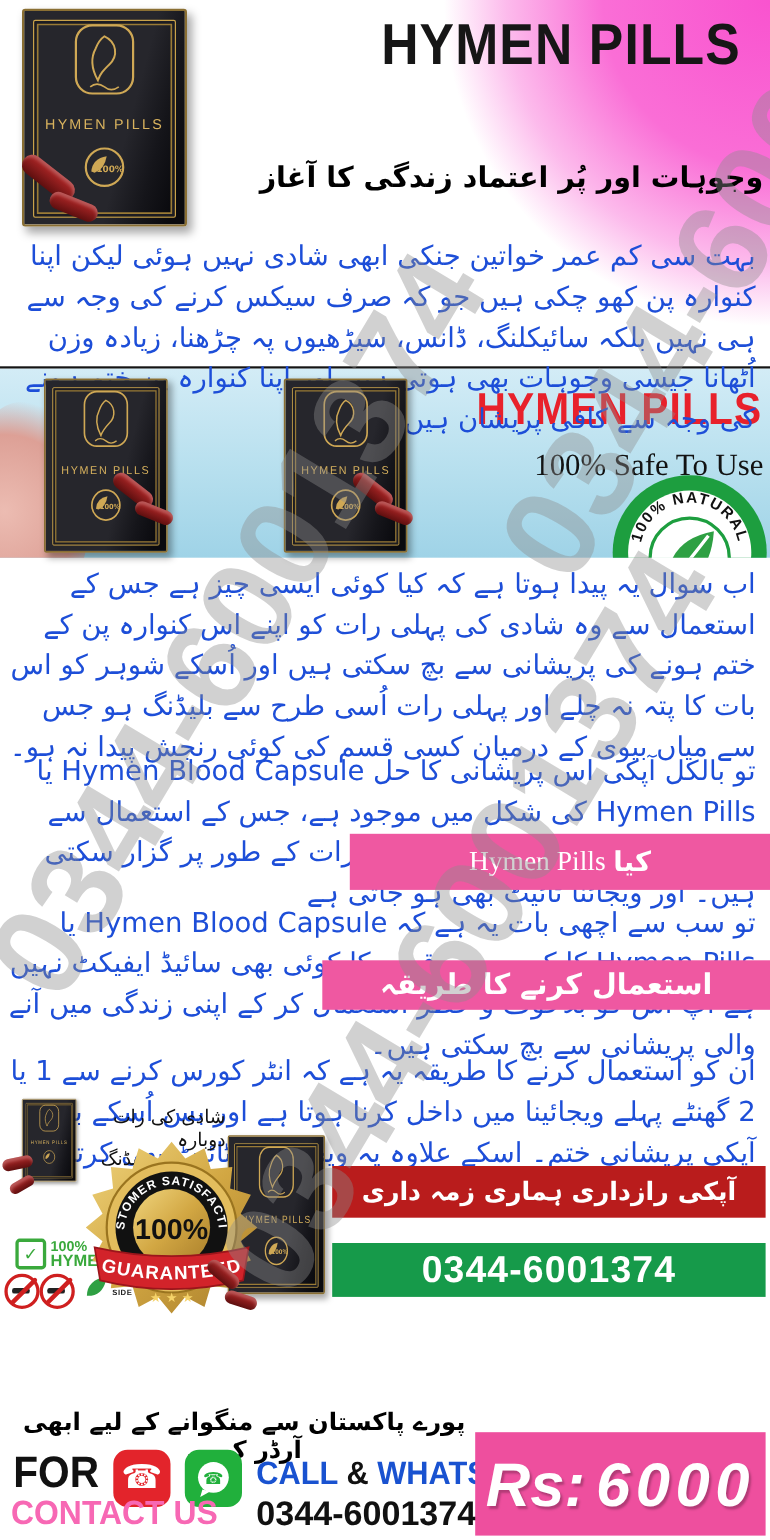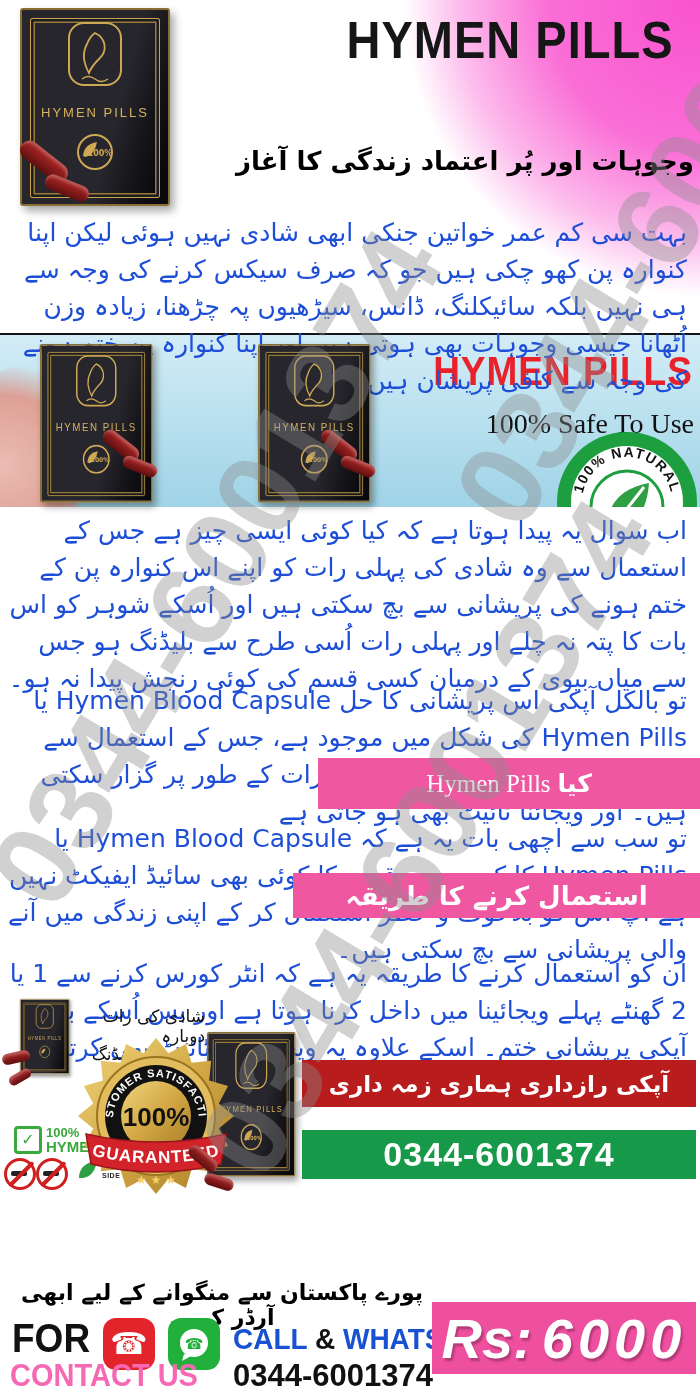--- a/index.html
+++ b/index.html
@@ -96,21 +96,21 @@
   .cicon-phone{left:103px;top:1318px;background:#e3242b;}
   .cicon-phone span{color:#fff;font-size:30px;line-height:1;}
   .cicon-wa{left:168px;top:1318px;background:#21b03c;}
   .call-whatsapp{position:absolute;left:233px;top:1324px;z-index:2;font-family:"Liberation Sans",sans-serif;
         font-weight:900;font-size:28px;color:#1952d0;white-space:nowrap;transform:scaleY(1.05);}
   .call-whatsapp .amp{color:#111;}
   .contact-us{position:absolute;left:10px;top:1360px;z-index:2;font-family:"Liberation Sans",sans-serif;
         font-weight:900;font-size:29px;color:#f768b4;transform:scaleY(1.05);}
   .contact-phone{position:absolute;left:233px;top:1358px;z-index:2;font-family:"Liberation Sans",sans-serif;
         font-weight:800;font-size:31px;color:#111;}
-  .price-box{position:absolute;left:432px;top:1302px;width:264px;height:72px;background:#ee4f9e;z-index:2;
+  .price-box{position:absolute;left:432px;top:1302px;width:264px;height:94px;background:#ee4f9e;z-index:2;
         display:flex;align-items:center;justify-content:center;}
   .price-box .txt{color:#fff;font-family:"Liberation Sans",sans-serif;font-weight:900;font-style:italic;
         font-size:56px;text-shadow:2px 3px 2px rgba(0,0,0,.25);white-space:nowrap;}
   .price-box .amount{letter-spacing:5px;margin-left:10px;}
 </style>
 </head>
 <body>
 
 <div id="page">
 

